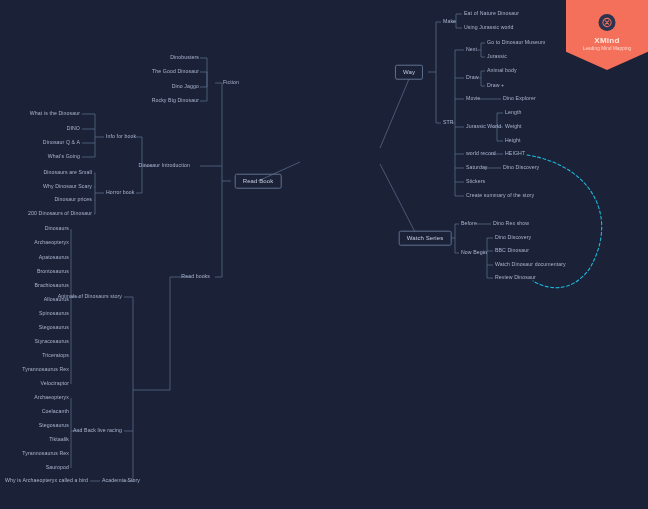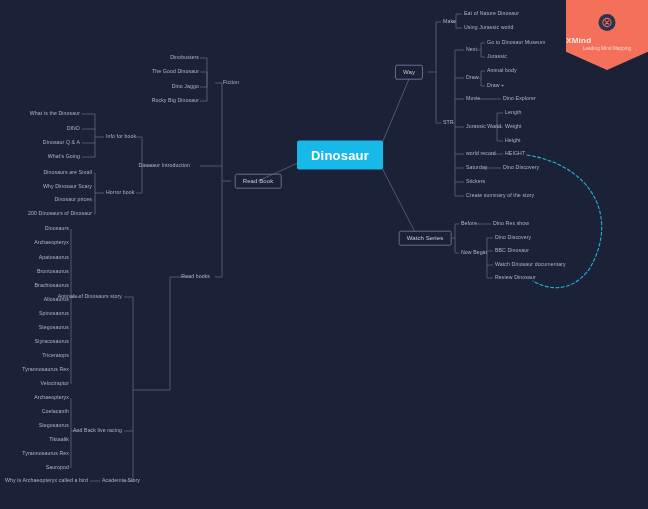--- a/index.html
+++ b/index.html
@@ -49,21 +49,21 @@
     position:absolute;inset:0;
     background:#f4705a;
     clip-path:polygon(0 0,100% 0,100% 74%,50% 100%,0 74%);
   }
   .wm-circle{
     position:absolute;left:50%;top:14px;transform:translateX(-50%);
     width:17px;height:17px;border-radius:50%;
     background:#2a3350;display:flex;align-items:center;justify-content:center;
   }
   .wm-title{
-    position:absolute;left:0;right:0;top:36px;text-align:left;
+    position:absolute;left:0;right:0;top:36px;text-align:center;
     color:#ffe9e2;font-size:8px;font-weight:bold;letter-spacing:.3px;
   }
   .wm-sub{
     position:absolute;left:0;right:0;top:46px;text-align:center;
     color:#ffd9ce;font-size:4.6px;letter-spacing:.1px;
   }
 </style>
 </head>
 <body>
 
@@ -176,21 +176,20 @@
       <path d="M487 238 L493 238"></path>
       <path d="M487 251 L493 251"></path>
       <path d="M487 265 L493 265"></path>
       <path d="M487 278 L493 278"></path>
       <path d="M482 253 L487 253"></path>
     </g>
 
     <path d="M527 155 C 590 165, 620 215, 590 268 C 570 296, 545 288, 533 281" stroke="#1fb6d8" stroke-width="1.1" fill="none" stroke-dasharray="3 2.4" stroke-linecap="round"></path>
   </svg>
 
-  <div class="center-node" style="left:340px;top:155px;">Dinosaur</div>
 
   <div class="node boxed" style="left:258px;top:181px;">Read Book</div>
   <div class="node boxed" style="left:409px;top:72px;">Way</div>
   <div class="node boxed" style="left:425px;top:238px;">Watch Series</div>
 
   <div class="node lbl-r" style="left:223px;top:83px;">Fiction</div>
   <div class="node lbl-l" style="left:199px;top:58px;">Dinobusters</div>
   <div class="node lbl-l" style="left:199px;top:72px;">The Good Dinosaur</div>
   <div class="node lbl-l" style="left:199px;top:87px;">Dino Jaggo</div>
   <div class="node lbl-l" style="left:199px;top:101px;">Rocky Big Dinosaur</div>

